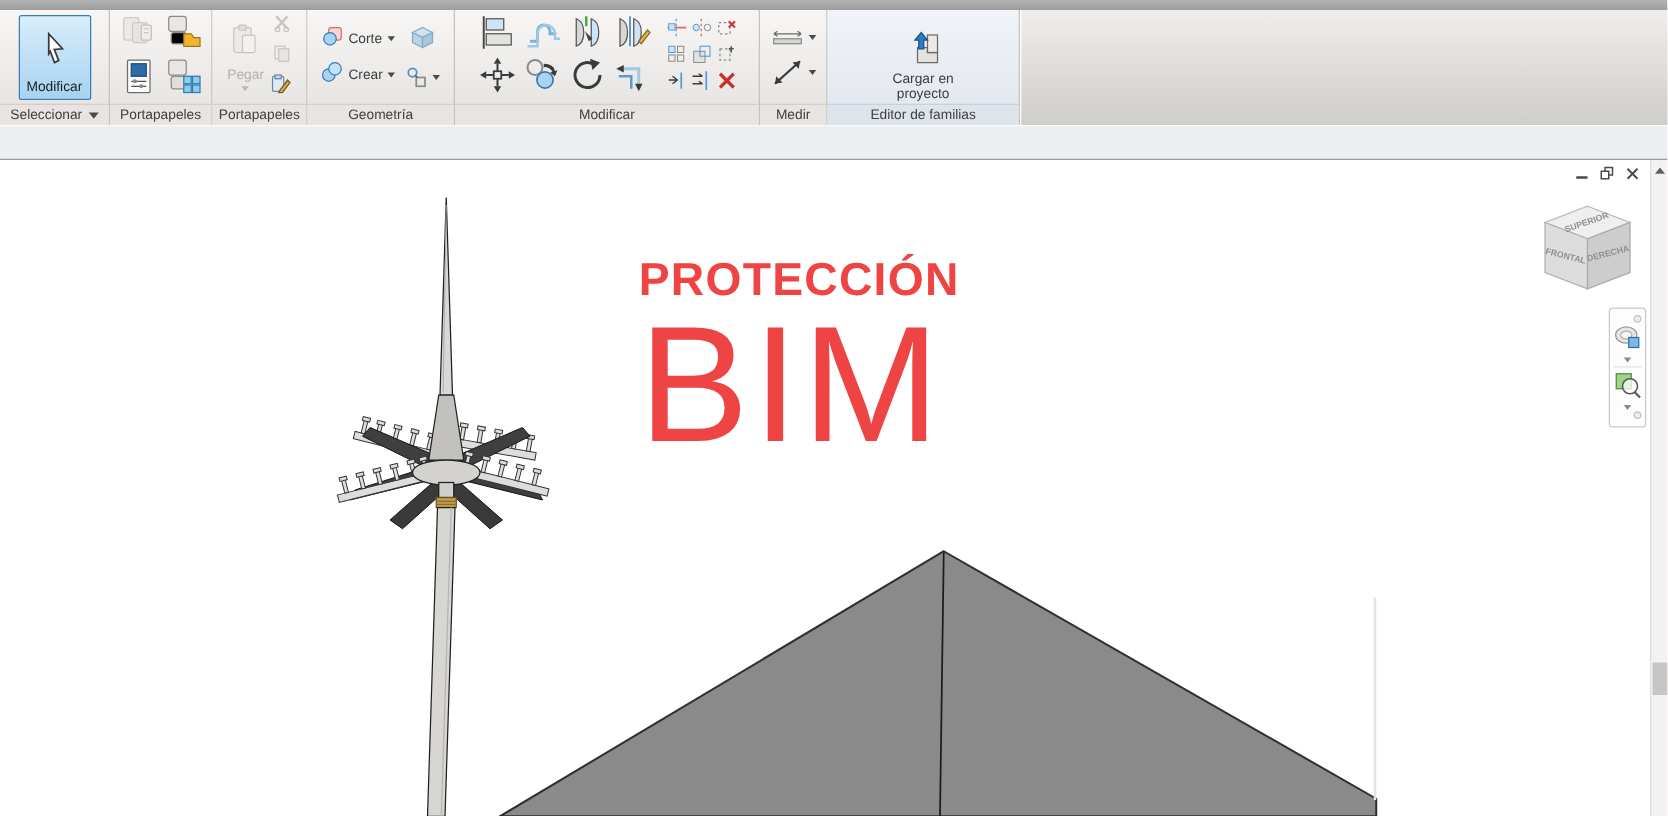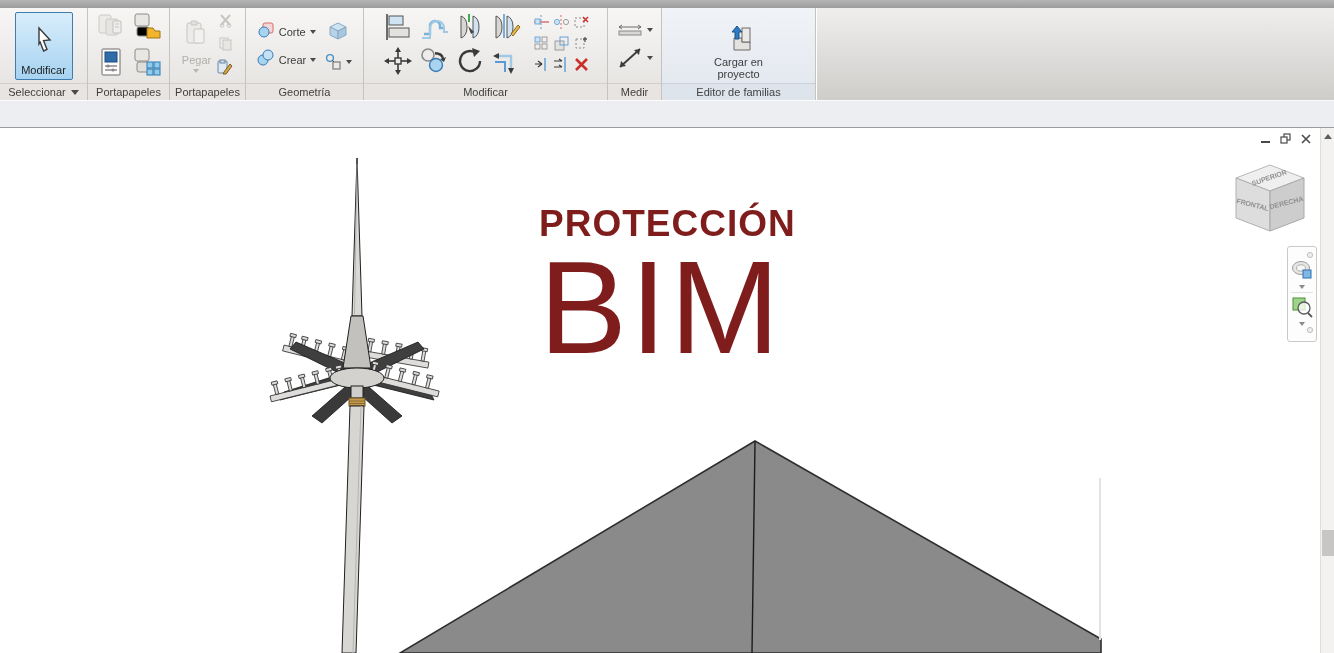--- a/index.html
+++ b/index.html
@@ -50,21 +50,21 @@
   .editor-panel { background:linear-gradient(#f0f3f7,#e2e7ee); }
   .editor-panel .panel-label { background:#dde4ec; border-top:1px solid #c9d2dc; }
 
   
   .options-bar { position:absolute; left:0; top:100px; width:1334px; height:28px;
                  background:#edeef2; border-top:1px solid #fbfbfc; border-bottom:1px solid #9b9b9b; }
 
   
   .canvas { position:absolute; left:0; top:128px; width:1334px; height:525px; background:#fff; }
 
-  .title-block { position:absolute; left:539px; top:74px; color:#7f1d1d; }
+  .title-block { position:absolute; left:511px; top:74px; color:#ef4444; }
   .title-l1, .title-l2 { font-size:37px; font-weight:bold; letter-spacing:1px; line-height:43px; }
   .title-l3 { font-size:132px; font-weight:normal; letter-spacing:3px; line-height:110px; margin-top:8px; }
 
   .roof-svg { position:absolute; left:0; top:0; }
   .rod-svg  { position:absolute; left:258px; top:20px; }
 
   .viewcube { position:absolute; left:1230px; top:33px; }
   .navbar { position:absolute; left:1287px; top:118px; width:30px; height:96px;
             background:#fdfdfd; border:1px solid #c9c9c9; border-radius:3px;
             display:flex; flex-direction:column; align-items:center; padding:4px 0 2px; }

